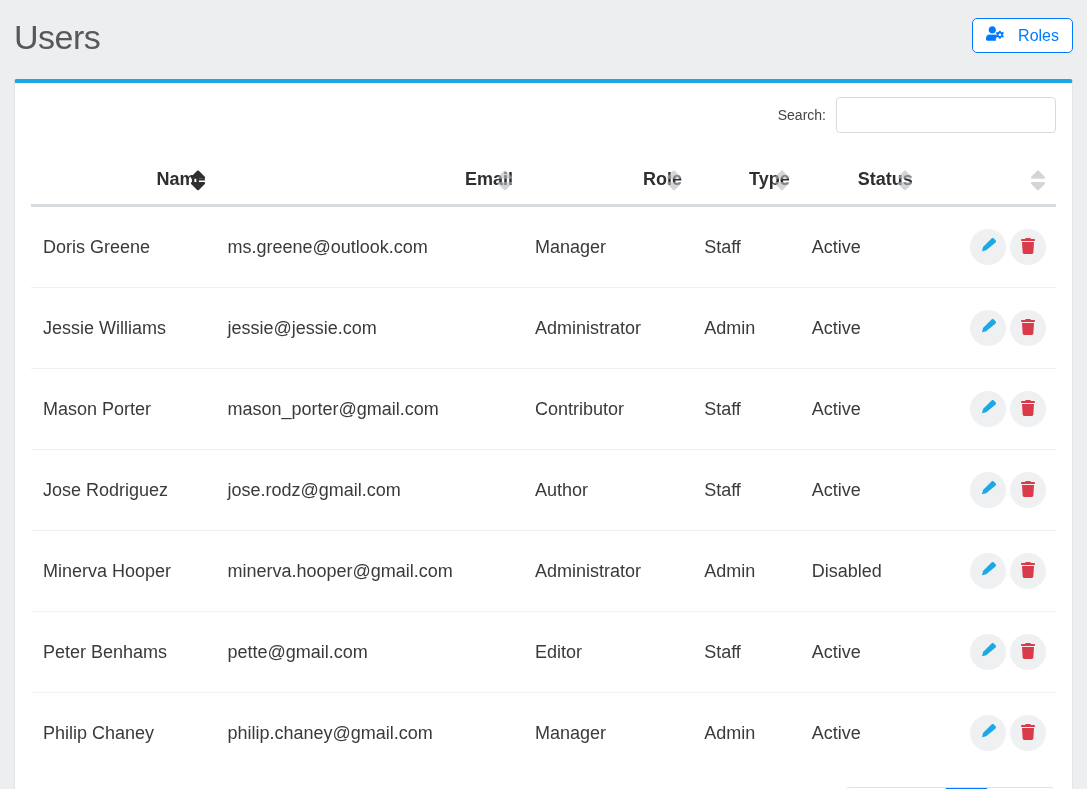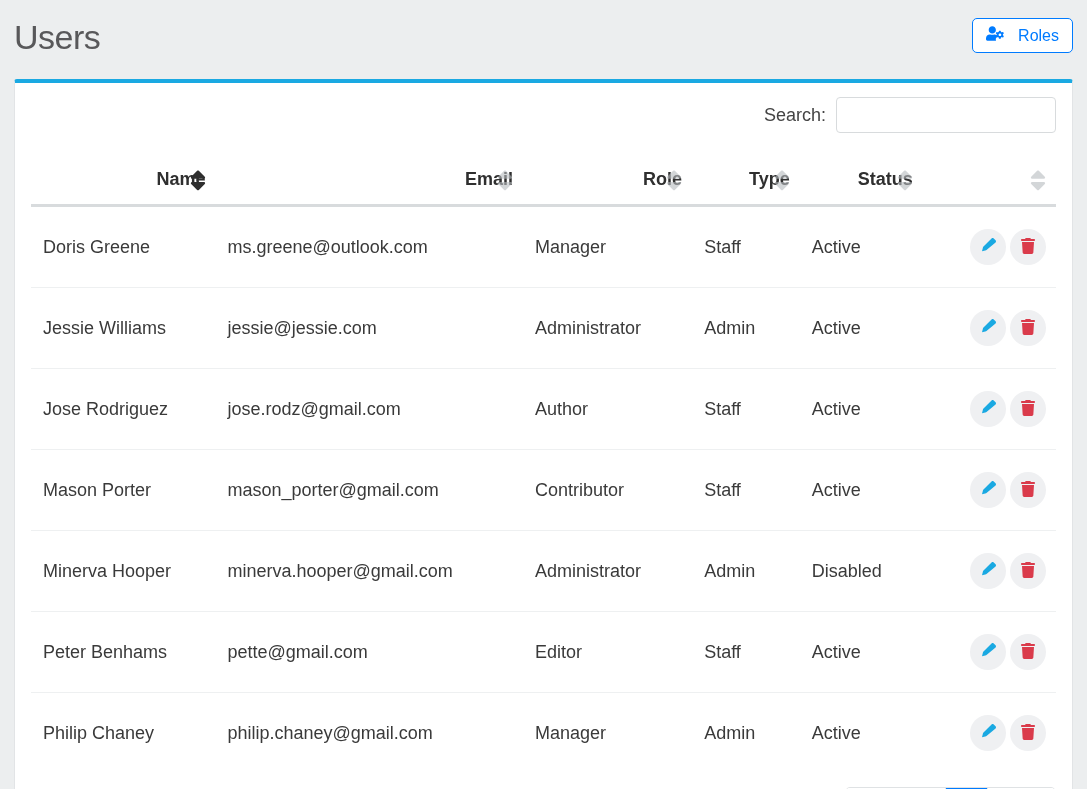--- a/index.html
+++ b/index.html
@@ -44,21 +44,21 @@
     border-radius: 3px;
     padding: 0 16px 18px 16px;
   }
   .search-row {
     display: flex;
     justify-content: flex-end;
     align-items: center;
     gap: 10px;
     padding: 14px 0 10px 0;
   }
-  .search-label { font-size: 18px; color: #444; }
+  .search-label { font-size: 14px; color: #444; }
   .search-input {
     width: 220px;
     height: 36px;
     border: 1px solid #d8dbdd;
     border-radius: 4px;
     padding: 4px 10px;
     font-size: 16px;
   }
   table { width:100%; border-collapse: collapse; table-layout: fixed; }
   thead th {
@@ -227,39 +227,39 @@
               <span><svg viewBox="0 0 512 512">
                   <path d="M497.9 74.1l-60-60c-18.7-18.7-49.1-18.7-67.9 0L103.5 280.6c-2.6 2.6-4.5 5.8-5.5 9.3L64 424l134.1-34c3.5-1 6.7-2.9 9.3-5.5L497.9 142c18.8-18.8 18.8-49.2 0-67.9z"></path>
                 </svg></span>
             </button><button class="icon-btn icon-del">
               <span><svg viewBox="0 0 448 512">
                   <path d="M135.2 17.7C140.6 6.8 151.7 0 163.8 0h120.4c12.1 0 23.2 6.8 28.6 17.7L320 32h96c17.7 0 32 14.3 32 32s-14.3 32-32 32H32C14.3 96 0 81.7 0 64s14.3-32 32-32h96l7.2-14.3zM32 128h384l-21.2 339c-1.6 25.3-22.6 45-47.9 45H101.1c-25.3 0-46.3-19.7-47.9-45L32 128z"></path>
                 </svg></span>
             </button></td>
         </tr>
         <tr>
+          <td>Mason Porter</td>
+          <td>mason_porter@gmail.com</td>
+          <td>Contributor</td>
+          <td>Staff</td>
+          <td>Active</td>
+          <td class="actions-cell"><button class="icon-btn icon-edit">
+              <span><svg viewBox="0 0 512 512">
+                  <path d="M497.9 74.1l-60-60c-18.7-18.7-49.1-18.7-67.9 0L103.5 280.6c-2.6 2.6-4.5 5.8-5.5 9.3L64 424l134.1-34c3.5-1 6.7-2.9 9.3-5.5L497.9 142c18.8-18.8 18.8-49.2 0-67.9z"></path>
+                </svg></span>
+            </button><button class="icon-btn icon-del">
+              <span><svg viewBox="0 0 448 512">
+                  <path d="M135.2 17.7C140.6 6.8 151.7 0 163.8 0h120.4c12.1 0 23.2 6.8 28.6 17.7L320 32h96c17.7 0 32 14.3 32 32s-14.3 32-32 32H32C14.3 96 0 81.7 0 64s14.3-32 32-32h96l7.2-14.3zM32 128h384l-21.2 339c-1.6 25.3-22.6 45-47.9 45H101.1c-25.3 0-46.3-19.7-47.9-45L32 128z"></path>
+                </svg></span>
+            </button></td>
+        </tr>
+        <tr>
           <td>Jose Rodriguez</td>
           <td>jose.rodz@gmail.com</td>
           <td>Author</td>
-          <td>Staff</td>
-          <td>Active</td>
-          <td class="actions-cell"><button class="icon-btn icon-edit">
-              <span><svg viewBox="0 0 512 512">
-                  <path d="M497.9 74.1l-60-60c-18.7-18.7-49.1-18.7-67.9 0L103.5 280.6c-2.6 2.6-4.5 5.8-5.5 9.3L64 424l134.1-34c3.5-1 6.7-2.9 9.3-5.5L497.9 142c18.8-18.8 18.8-49.2 0-67.9z"></path>
-                </svg></span>
-            </button><button class="icon-btn icon-del">
-              <span><svg viewBox="0 0 448 512">
-                  <path d="M135.2 17.7C140.6 6.8 151.7 0 163.8 0h120.4c12.1 0 23.2 6.8 28.6 17.7L320 32h96c17.7 0 32 14.3 32 32s-14.3 32-32 32H32C14.3 96 0 81.7 0 64s14.3-32 32-32h96l7.2-14.3zM32 128h384l-21.2 339c-1.6 25.3-22.6 45-47.9 45H101.1c-25.3 0-46.3-19.7-47.9-45L32 128z"></path>
-                </svg></span>
-            </button></td>
-        </tr>
-        <tr>
-          <td>Mason Porter</td>
-          <td>mason_porter@gmail.com</td>
-          <td>Contributor</td>
           <td>Staff</td>
           <td>Active</td>
           <td class="actions-cell"><button class="icon-btn icon-edit">
               <span><svg viewBox="0 0 512 512">
                   <path d="M497.9 74.1l-60-60c-18.7-18.7-49.1-18.7-67.9 0L103.5 280.6c-2.6 2.6-4.5 5.8-5.5 9.3L64 424l134.1-34c3.5-1 6.7-2.9 9.3-5.5L497.9 142c18.8-18.8 18.8-49.2 0-67.9z"></path>
                 </svg></span>
             </button><button class="icon-btn icon-del">
               <span><svg viewBox="0 0 448 512">
                   <path d="M135.2 17.7C140.6 6.8 151.7 0 163.8 0h120.4c12.1 0 23.2 6.8 28.6 17.7L320 32h96c17.7 0 32 14.3 32 32s-14.3 32-32 32H32C14.3 96 0 81.7 0 64s14.3-32 32-32h96l7.2-14.3zM32 128h384l-21.2 339c-1.6 25.3-22.6 45-47.9 45H101.1c-25.3 0-46.3-19.7-47.9-45L32 128z"></path>
                 </svg></span>

